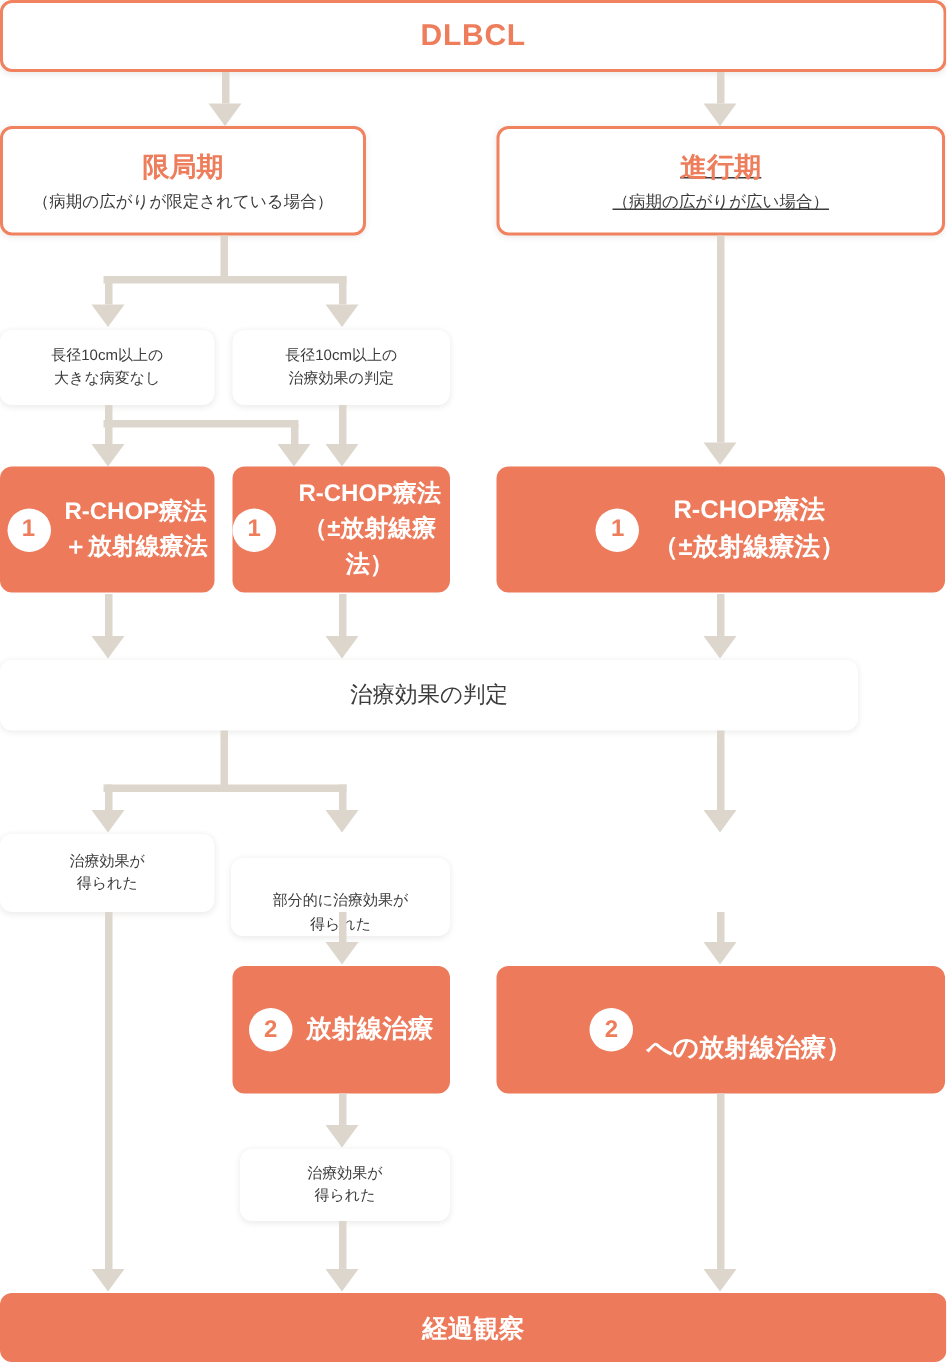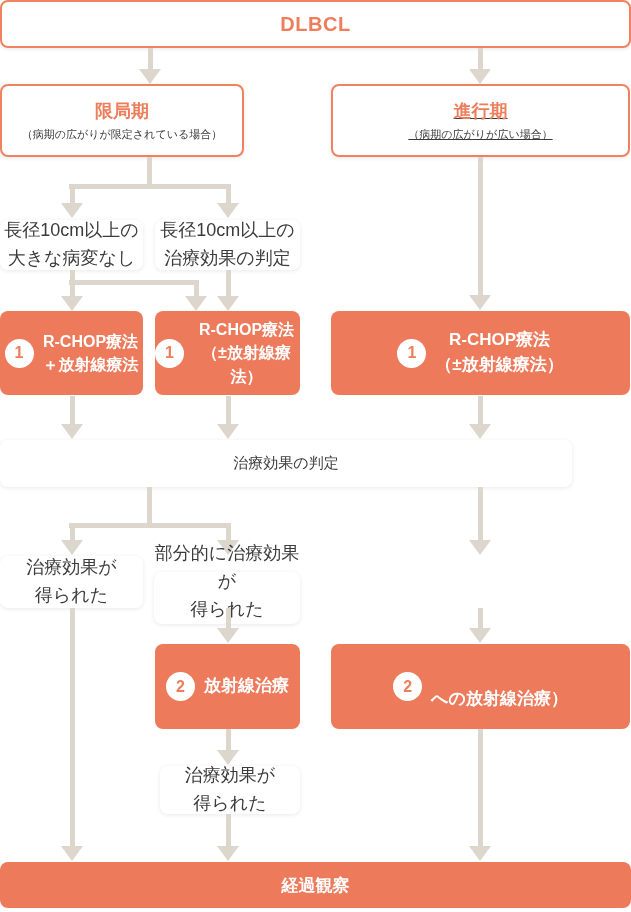--- a/index.html
+++ b/index.html
@@ -15,21 +15,21 @@
   .canvas{position:relative;width:631px;height:912px;background:#fff;overflow:hidden;}
 
   
   .box{position:absolute;background:#fff;border-radius:8px;display:flex;flex-direction:column;
        align-items:center;justify-content:center;text-align:center;
        box-shadow:0 1px 4px rgba(60,40,30,.10);}
   .box.outline{border:2px solid var(--orange-border);}
   .stage-title{color:var(--orange-text);font-weight:bold;font-size:18px;line-height:1.4;}
   .stage-sub{font-size:11px;color:var(--ink);margin-top:3px;}
   .dlbcl-title{color:var(--orange-text);font-weight:bold;font-size:20px;letter-spacing:.5px;}
-  .small-text{font-size:18px;line-height:1.55;color:var(--ink);}
+  .small-text{font-size:10px;line-height:1.55;color:var(--ink);}
   .eval-text{font-size:15px;color:var(--ink);}
 
   .obox{position:absolute;background:var(--orange);border-radius:8px;color:#fff;
         display:flex;align-items:center;justify-content:center;gap:9px;
         font-weight:bold;text-align:center;}
   .obox .lines{font-size:17px;line-height:1.45;}
   .obox.small .lines{font-size:16px;}
   .badge{flex:0 0 auto;width:29px;height:29px;border-radius:50%;background:#fff;
          color:var(--orange-text);font-size:16px;font-weight:bold;
          display:flex;align-items:center;justify-content:center;}

